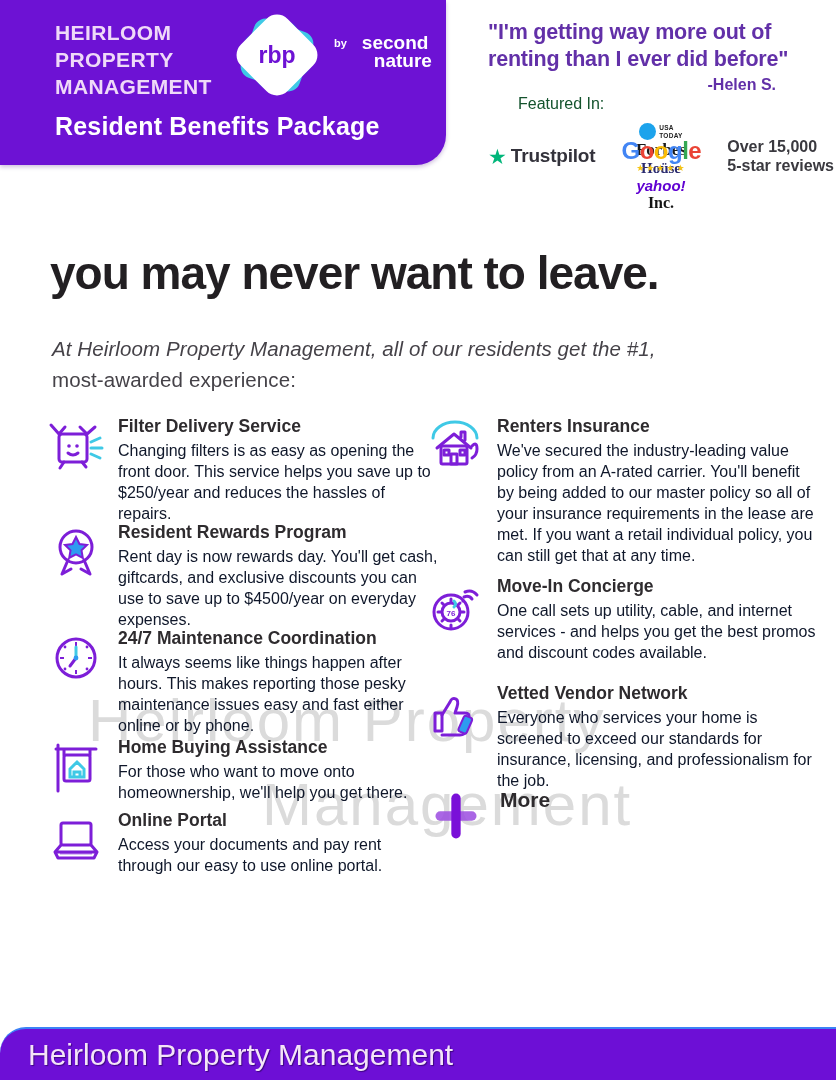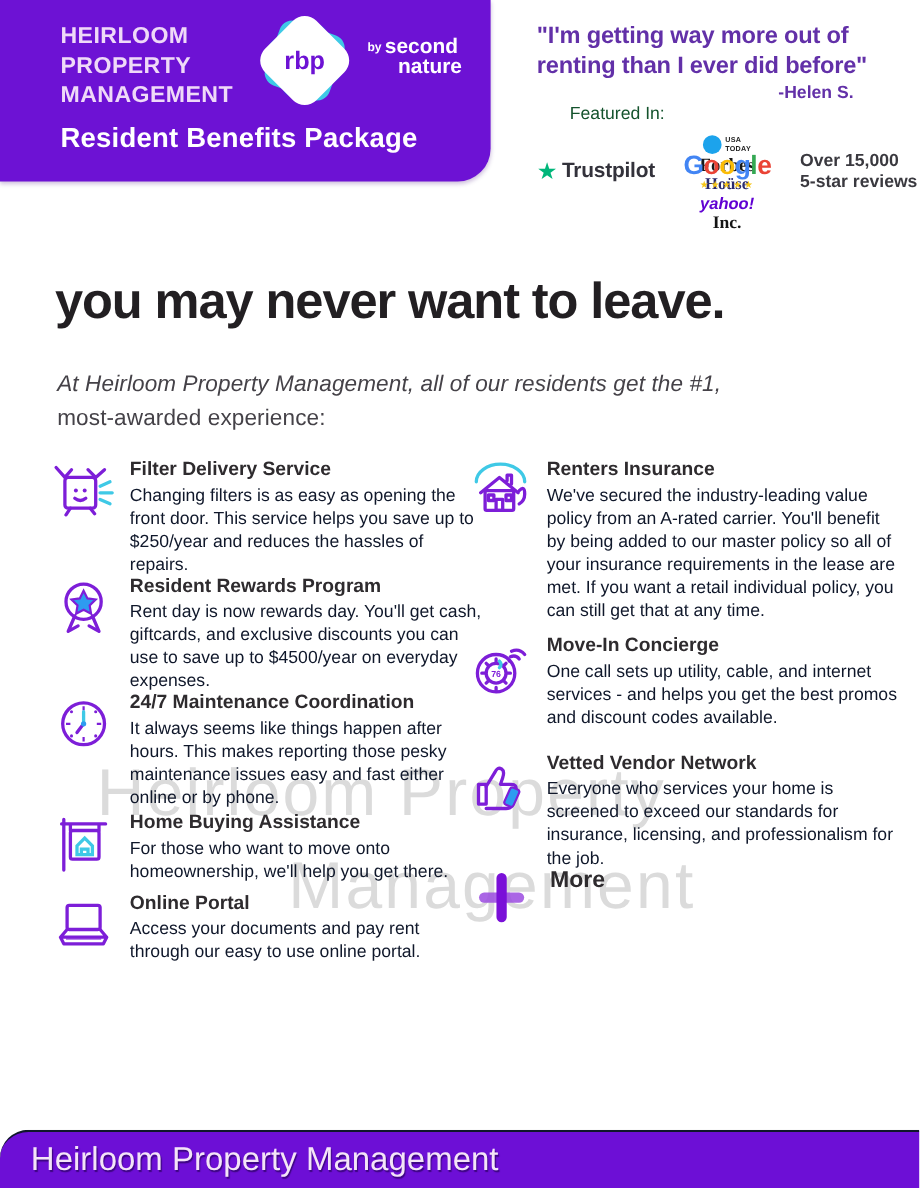--- a/index.html
+++ b/index.html
@@ -33,21 +33,21 @@
     border-radius:10px; transform:rotate(70deg); }
   .rbp-teal  { left:12px; top:12px; width:62px; height:62px; background:#3FC9E6;
     border-radius:12px; transform:rotate(20deg); }
   .rbp-white { left:10px; top:10px; width:66px; height:66px; background:#ffffff;
     border-radius:15px; transform:rotate(45deg); }
   .rbp-text { position:absolute; left:0; top:0; width:86px; height:86px;
     display:flex; align-items:center; justify-content:center;
     color:#6D12D4; font-size:23px; font-weight:bold; }
   .by-nature { position:absolute; left:334px; top:34px; display:flex; gap:3px; color:#fff; }
   .by-nature .by { font-size:11px; font-weight:bold; margin-top:3px; }
-  .by-nature .brand { font-size:19px; font-weight:bold; line-height:.95; }
+  .by-nature .brand { font-size:19px; font-weight:bold; line-height:.95;margin-left:12px; }
   .by-nature .brand .l2 { margin-left:12px; }
 
   
   .quote { position:absolute; left:488px; color:#6230A8; font-size:21.5px;
     font-weight:bold; letter-spacing:-.2px; white-space:nowrap; }
   .quote.q1 { top:20px; } .quote.q2 { top:47px; }
   .quote-attr { position:absolute; left:488px; top:76px; width:288px;
     text-align:right; color:#6230A8; font-size:16px; font-weight:bold; }
 
   .featured-label { position:absolute; left:518px; top:95px; color:#14532d; font-size:16px; }
@@ -89,21 +89,21 @@
   .t1 { top:416px; } .t2 { top:522px; } .t3 { top:628px; } .t4 { top:737px; } .t5 { top:810px; }
   .r1 { top:416px; } .r2 { top:576px; } .r3 { top:683px; }
 
   .more-row { position:absolute; left:428px; top:788px; display:flex;
     gap:16px; z-index:1; }
   .more-label { font-size:21px; font-weight:bold; color:#2E2B2E; }
 
   
   .footer-bar { position:absolute; left:0; top:1027px; width:836px; height:53px;
     background:#6D0FD6; border-top-left-radius:26px; z-index:2;
-    border-top:2px solid #0f172a; }
+    border-top:2px solid #3b82f6; }
   .footer-text { position:absolute; left:28px; top:0; height:51px; line-height:51px;
     color:#F4E4F8; font-size:30px; text-shadow:1px 1px 1px #3D0680; }
 
   svg .p { stroke:#7D1ED8; fill:none; stroke-width:3; stroke-linecap:round; stroke-linejoin:round; }
   svg .pf { fill:#7D1ED8; }
   svg .t { stroke:#3FC9E6; fill:none; stroke-width:3; stroke-linecap:round; }
   svg .b { fill:#2E9BF0; }
 </style>
 </head>
 <body>

